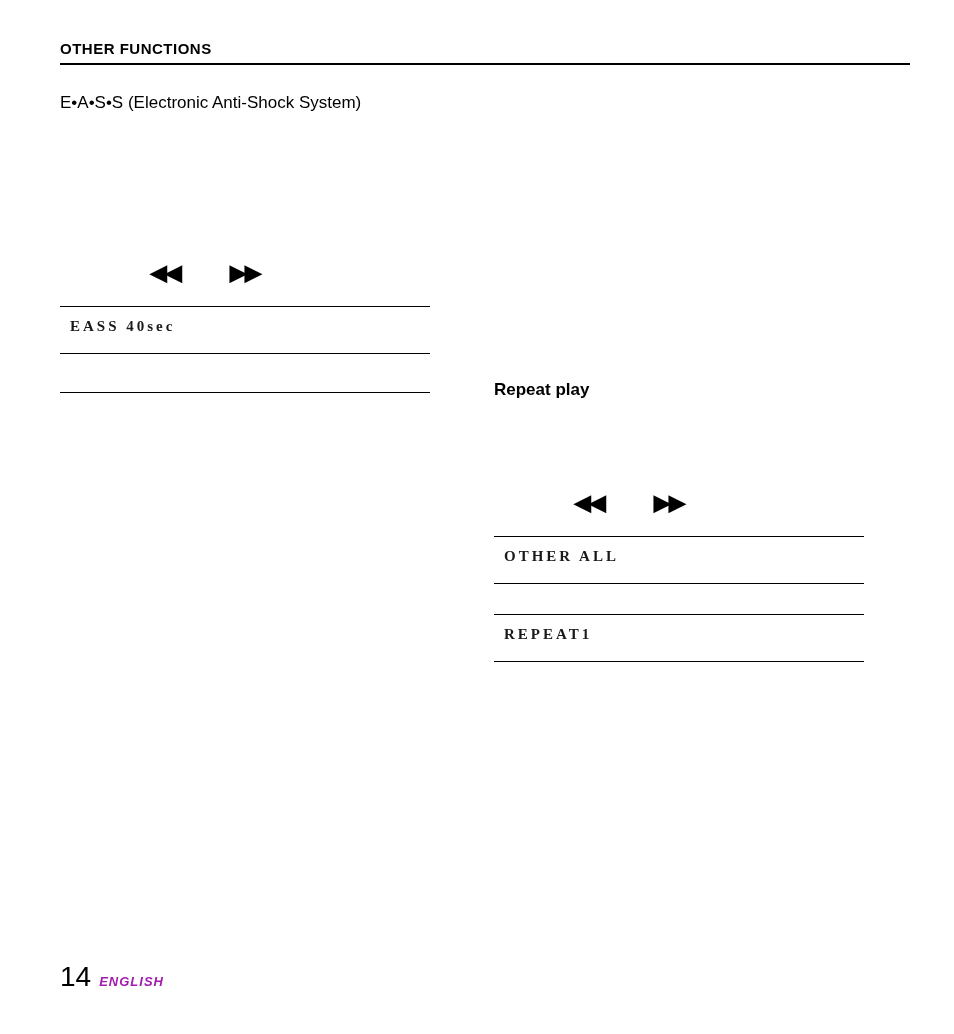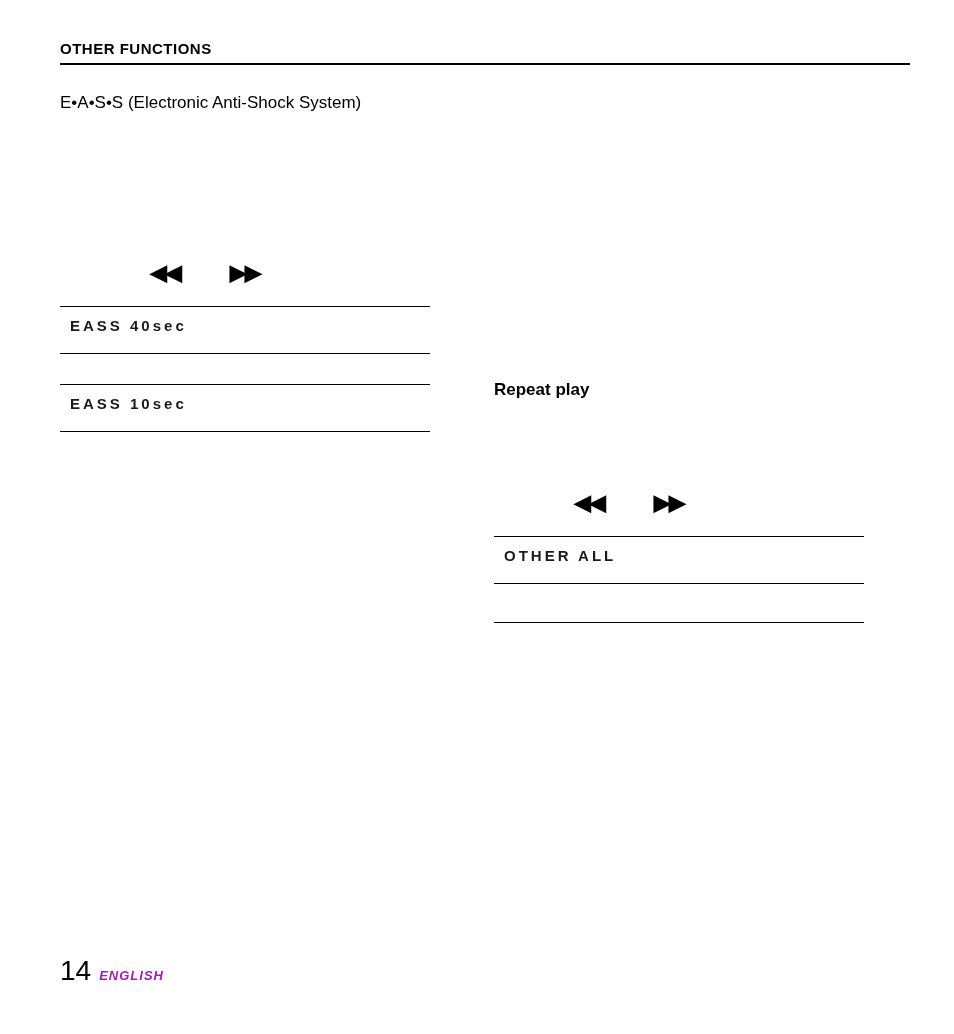--- a/index.html
+++ b/index.html
@@ -113,21 +113,21 @@
     .right-lcd-display-bottom {
       border-bottom: 1.5px solid #000;
       width: 370px;
       padding-bottom: 8px;
       margin-bottom: 30px;
     }
 
     
     .footer {
       position: absolute;
-      bottom: 47px;
+      bottom: 41px;
       left: 60px;
       display: flex;
       align-items: baseline;
       gap: 8px;
     }
 
     .page-number {
       font-size: 28px;
       font-weight: 400;
       color: #000;
@@ -137,21 +137,21 @@
       font-size: 13px;
       font-weight: 900;
       font-style: italic;
       color: #a21caf;
       text-transform: uppercase;
       letter-spacing: 1px;
     }
 
     
     .lcd-dot {
-      font-family: Liberation Sans, sans-serif;
+      font-family: Liberation Serif, serif;
       font-size: 15px;
       font-weight: 700;
       letter-spacing: 3px;
       color: #1a1a1a;
     }
   </style>
 </head>
 <body>
 
 <div class="page">
@@ -166,41 +166,41 @@
     <div class="transport-icons">
       <span class="transport-icon">◀◀</span>
       <span class="transport-icon">▶▶</span>
     </div>
 
     <div class="lcd-display">
       <span class="lcd-dot">EASS 40sec</span>
     </div>
     <div class="lcd-display-bottom"></div>
 
-    <div class="lcd-display">
-      <span class="lcd-dot">EASS 10sec</span>
-    </div>
     <div class="lcd-display-bottom"></div>
 
   </div>
 
   <div class="right-column">
 
     <div class="repeat-play-title">Repeat play</div>
 
     <div class="right-transport">
       <span class="transport-icon">◀◀</span>
       <span class="transport-icon">▶▶</span>
     </div>
 
     <div class="right-lcd-display">
       <span class="lcd-dot">OTHER ALL</span>
     </div>
     <div class="right-lcd-display-bottom"></div>
 
+    <div class="right-lcd-display">
+      <span class="lcd-dot">REPEAT1</span>
+    </div>
     <div class="right-lcd-display-bottom"></div>
 
   </div>
 
   <div class="footer">
     <span class="page-number">14</span>
     <span class="page-language">ENGLISH</span>
   </div>
 
 </div>

